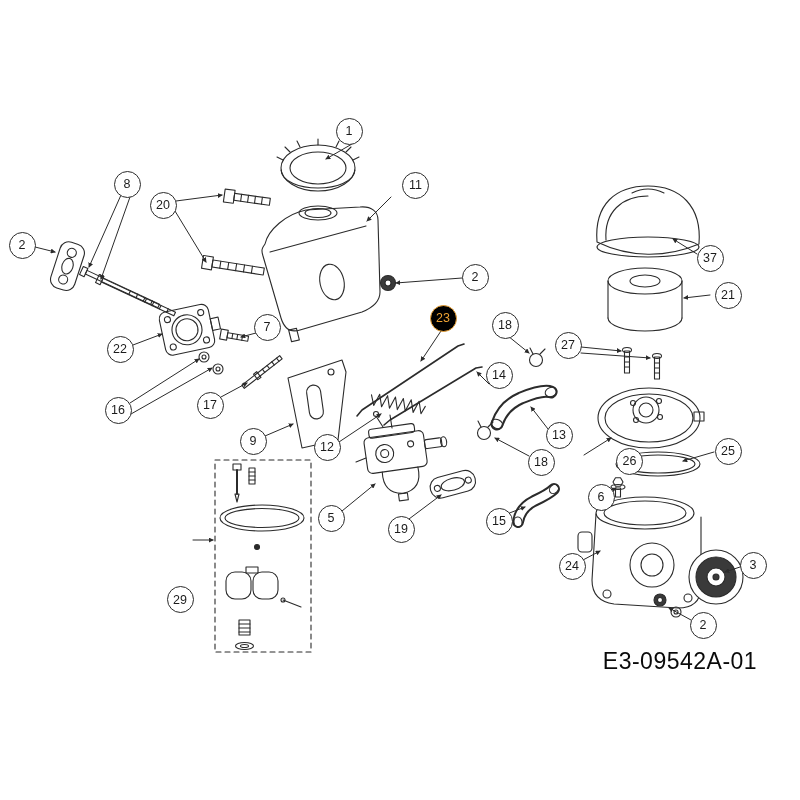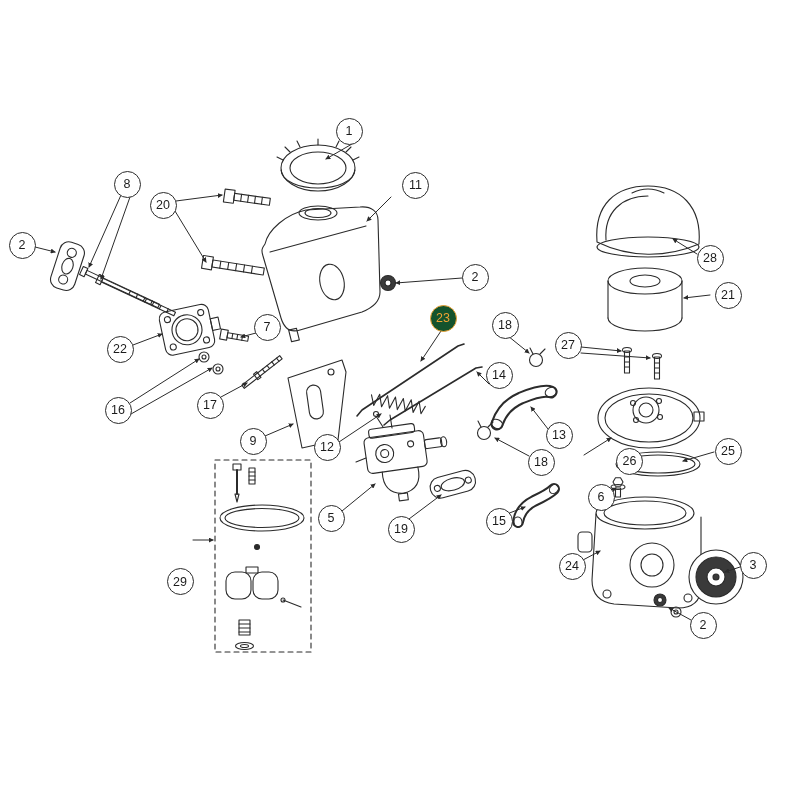--- a/index.html
+++ b/index.html
@@ -6,21 +6,21 @@
     font-family:"Liberation Sans", sans-serif;}
   #stage{position:relative;width:800px;height:800px;background:#fff;}
   #artwork{position:absolute;left:0;top:0;}
   #callout-layer{position:absolute;left:0;top:0;width:800px;height:800px;}
   .callout{
     position:absolute;width:27px;height:27px;margin-left:-13.5px;margin-top:-13.5px;
     border:1.6px solid #2b2b2b;border-radius:50%;background:#fff;
     display:flex;align-items:center;justify-content:center;
     font-size:12.5px;color:#1c1c1c;box-sizing:border-box;cursor:pointer;user-select:none;
   }
-  .callout.highlighted{border-color:#eda233;color:#eda233;background:#14532d;}
+  .callout.highlighted{border-color:#eda233;color:#eda233;background:#000000;}
   .diagram-code{
     position:absolute;top:648px;left:570px;width:220px;text-align:center;
     font-size:23px;letter-spacing:0.5px;color:#0a0a0a;
   }
 </style>
 </head>
 <body>
 
 <div id="stage">
 
@@ -310,39 +310,40 @@
     </g>
   </svg>
 
   <div id="callout-layer">
       <div class="callout" style="left: 349px; top: 131px;">1</div>
       <div class="callout" style="left: 127px; top: 184px;">8</div>
       <div class="callout" style="left: 163px; top: 205px;">20</div>
       <div class="callout" style="left: 22px; top: 245px;">2</div>
       <div class="callout" style="left: 394px; top: 185px; margin-left: 8px;">11</div>
       <div class="callout" style="left: 475px; top: 277px;">2</div>
-      <div class="callout" style="left: 710px; top: 258px;">28</div>
+      <div class="callout" style="left: 710px; top: 258px;">37</div>
       <div class="callout" style="left: 728px; top: 295px;">21</div>
       <div class="callout" style="left: 120px; top: 349px;">22</div>
       <div class="callout" style="left: 267px; top: 327px;">7</div>
       <div class="callout highlighted" style="left: 443px; top: 318px;">23</div>
       <div class="callout" style="left: 505px; top: 325px;">18</div>
       <div class="callout" style="left: 568px; top: 345px;">27</div>
       <div class="callout" style="left: 118px; top: 410px;">16</div>
       <div class="callout" style="left: 210px; top: 405px;">17</div>
       <div class="callout" style="left: 499px; top: 375px;">14</div>
       <div class="callout" style="left: 253px; top: 441px;">9</div>
       <div class="callout" style="left: 327px; top: 447px;">12</div>
       <div class="callout" style="left: 559px; top: 435px;">13</div>
       <div class="callout" style="left: 541px; top: 462px;">18</div>
       <div class="callout" style="left: 573px; top: 461px; margin-left: 43px;">26</div>
       <div class="callout" style="left: 728px; top: 451px; text-align: center;">25</div>
       <div class="callout" style="left: 331px; top: 518px;">5</div>
       <div class="callout" style="left: 401px; top: 529px;">19</div>
       <div class="callout" style="left: 601px; top: 497px;">6</div>
       <div class="callout" style="left: 499px; top: 521px;">15</div>
-      <div class="callout" style="left: 180px; top: 550px; margin-top: 18px;">29</div>
+      <div class="callout" style="left: 180px; top: 568px; margin-top: 18px;">29</div>
       <div class="callout" style="left: 572px; top: 566px;">24</div>
       <div class="callout" style="left: 753px; top: 565px;">3</div>
       <div class="callout" style="left: 703px; top: 625px;">2</div>
     </div>
 
+  <div class="diagram-code">E3-09542A-01</div>
 </div>
 
 </body></html>

